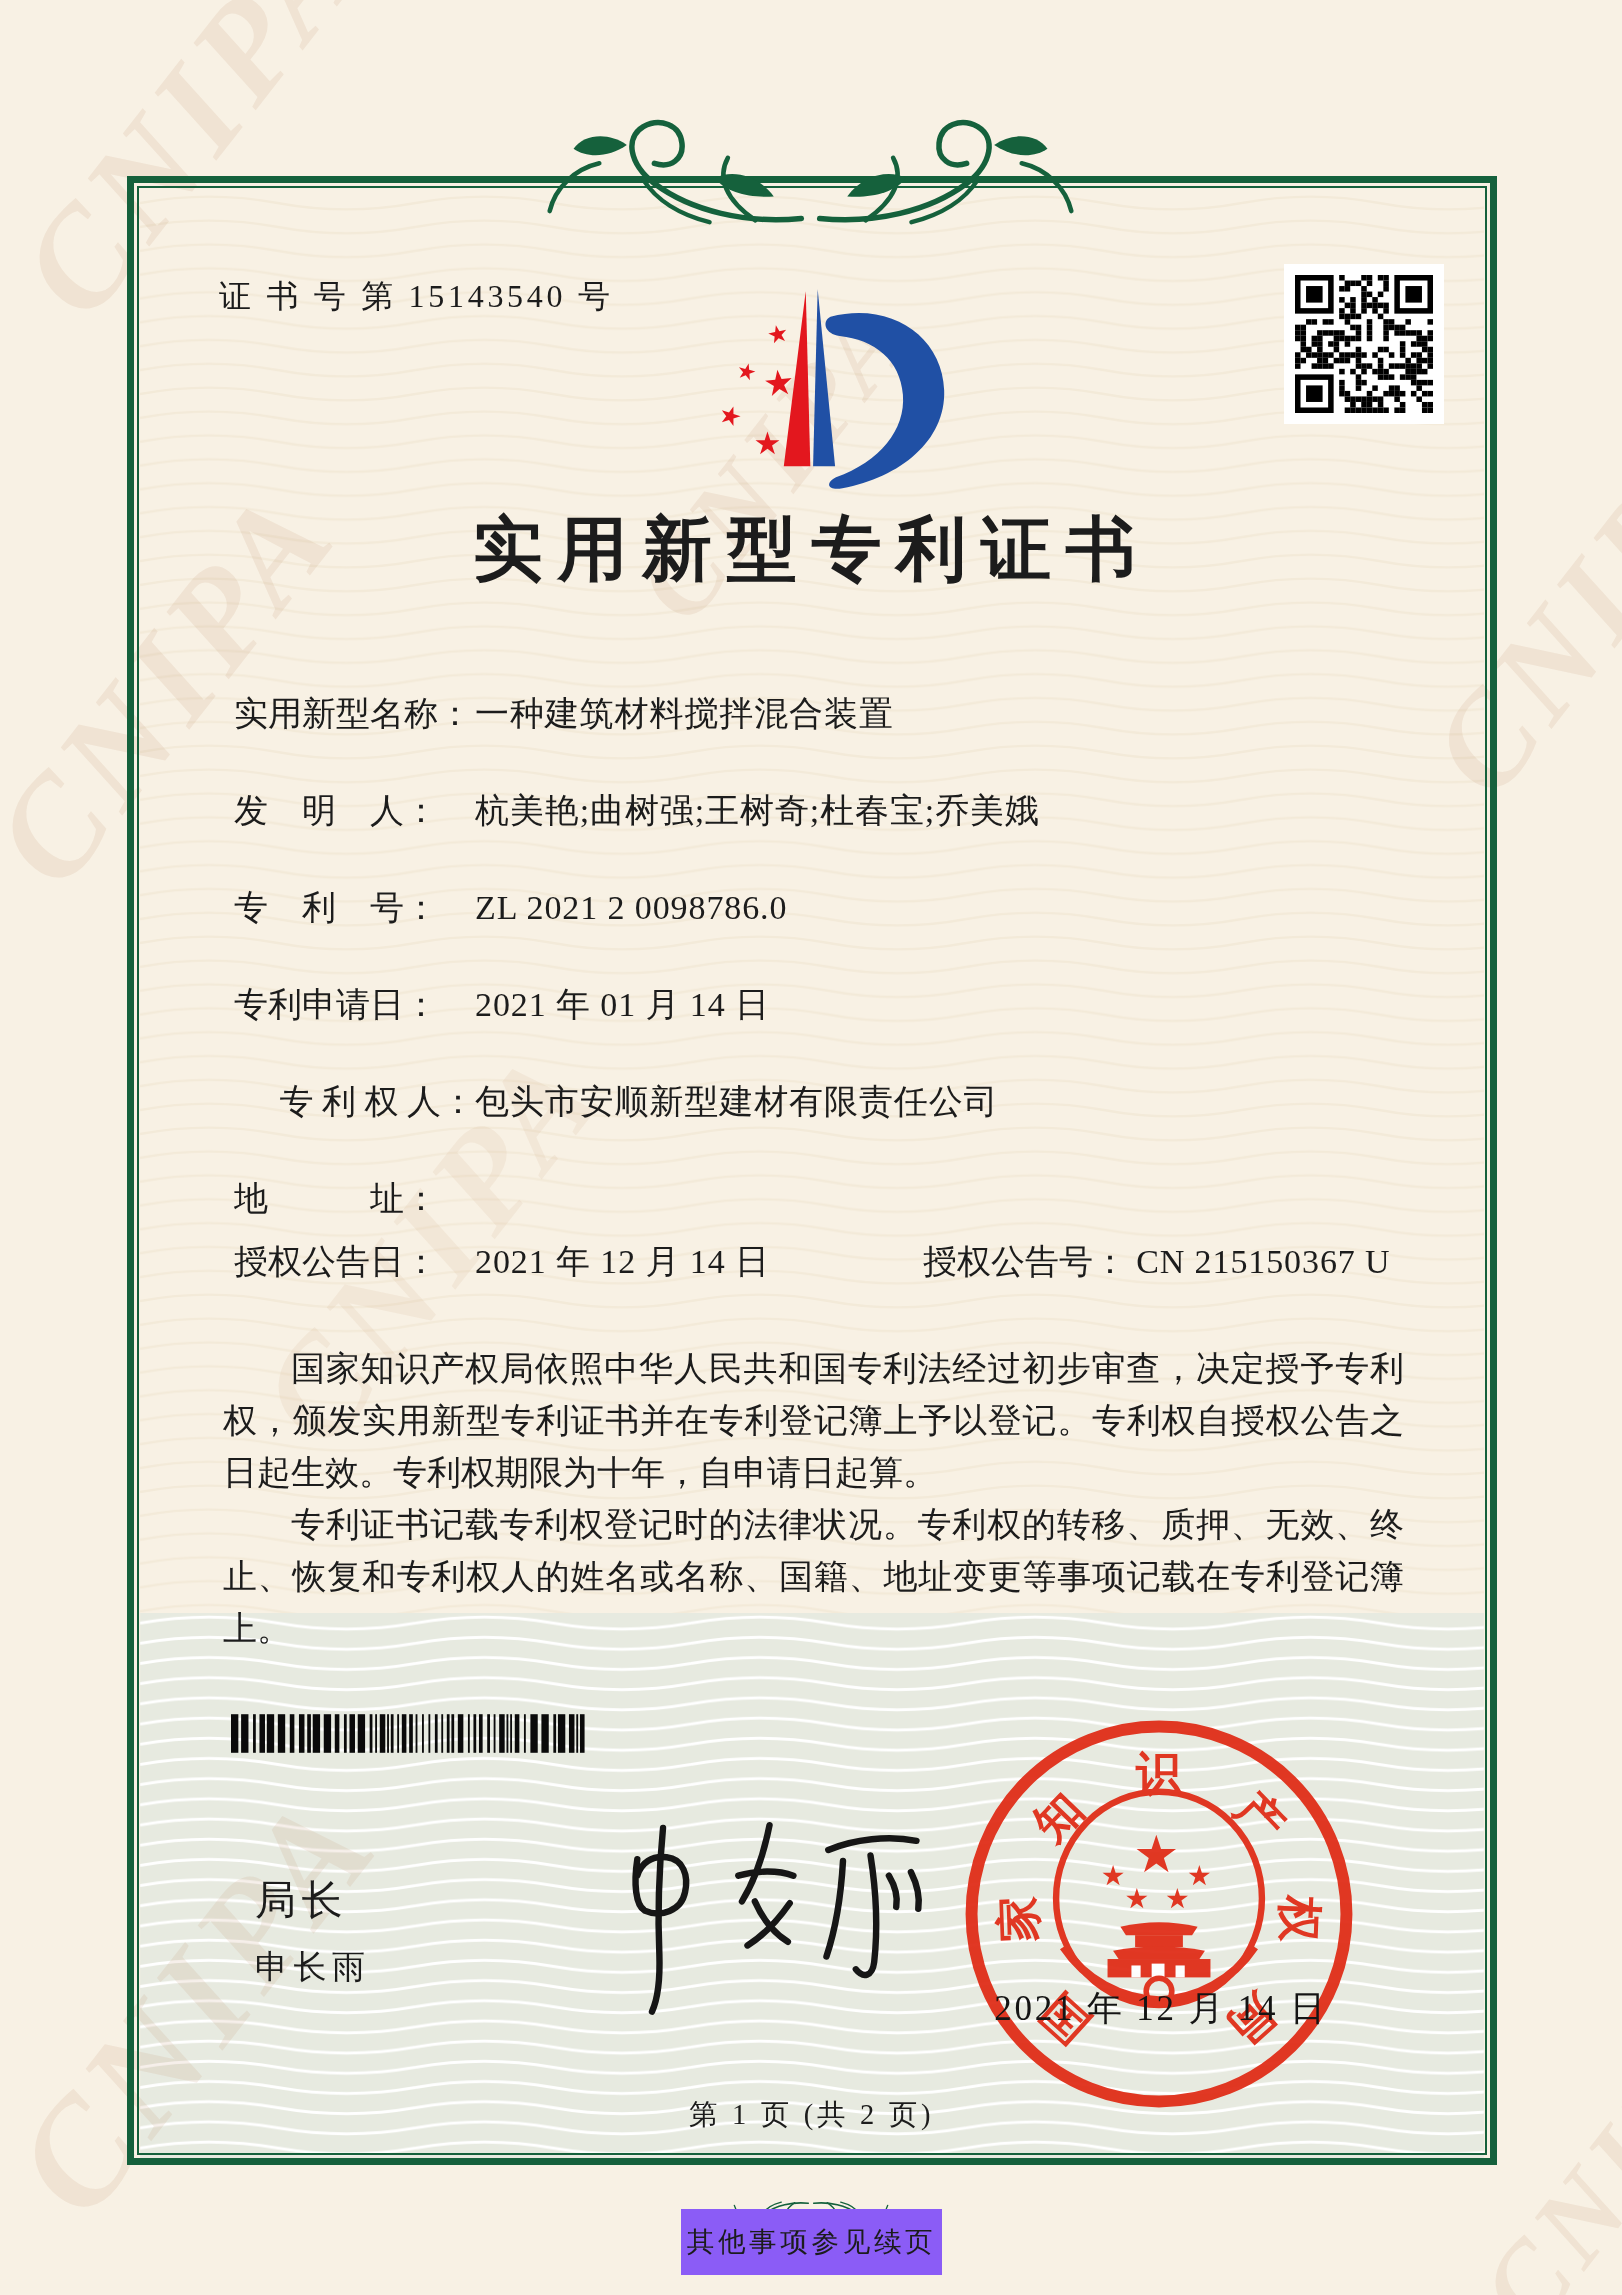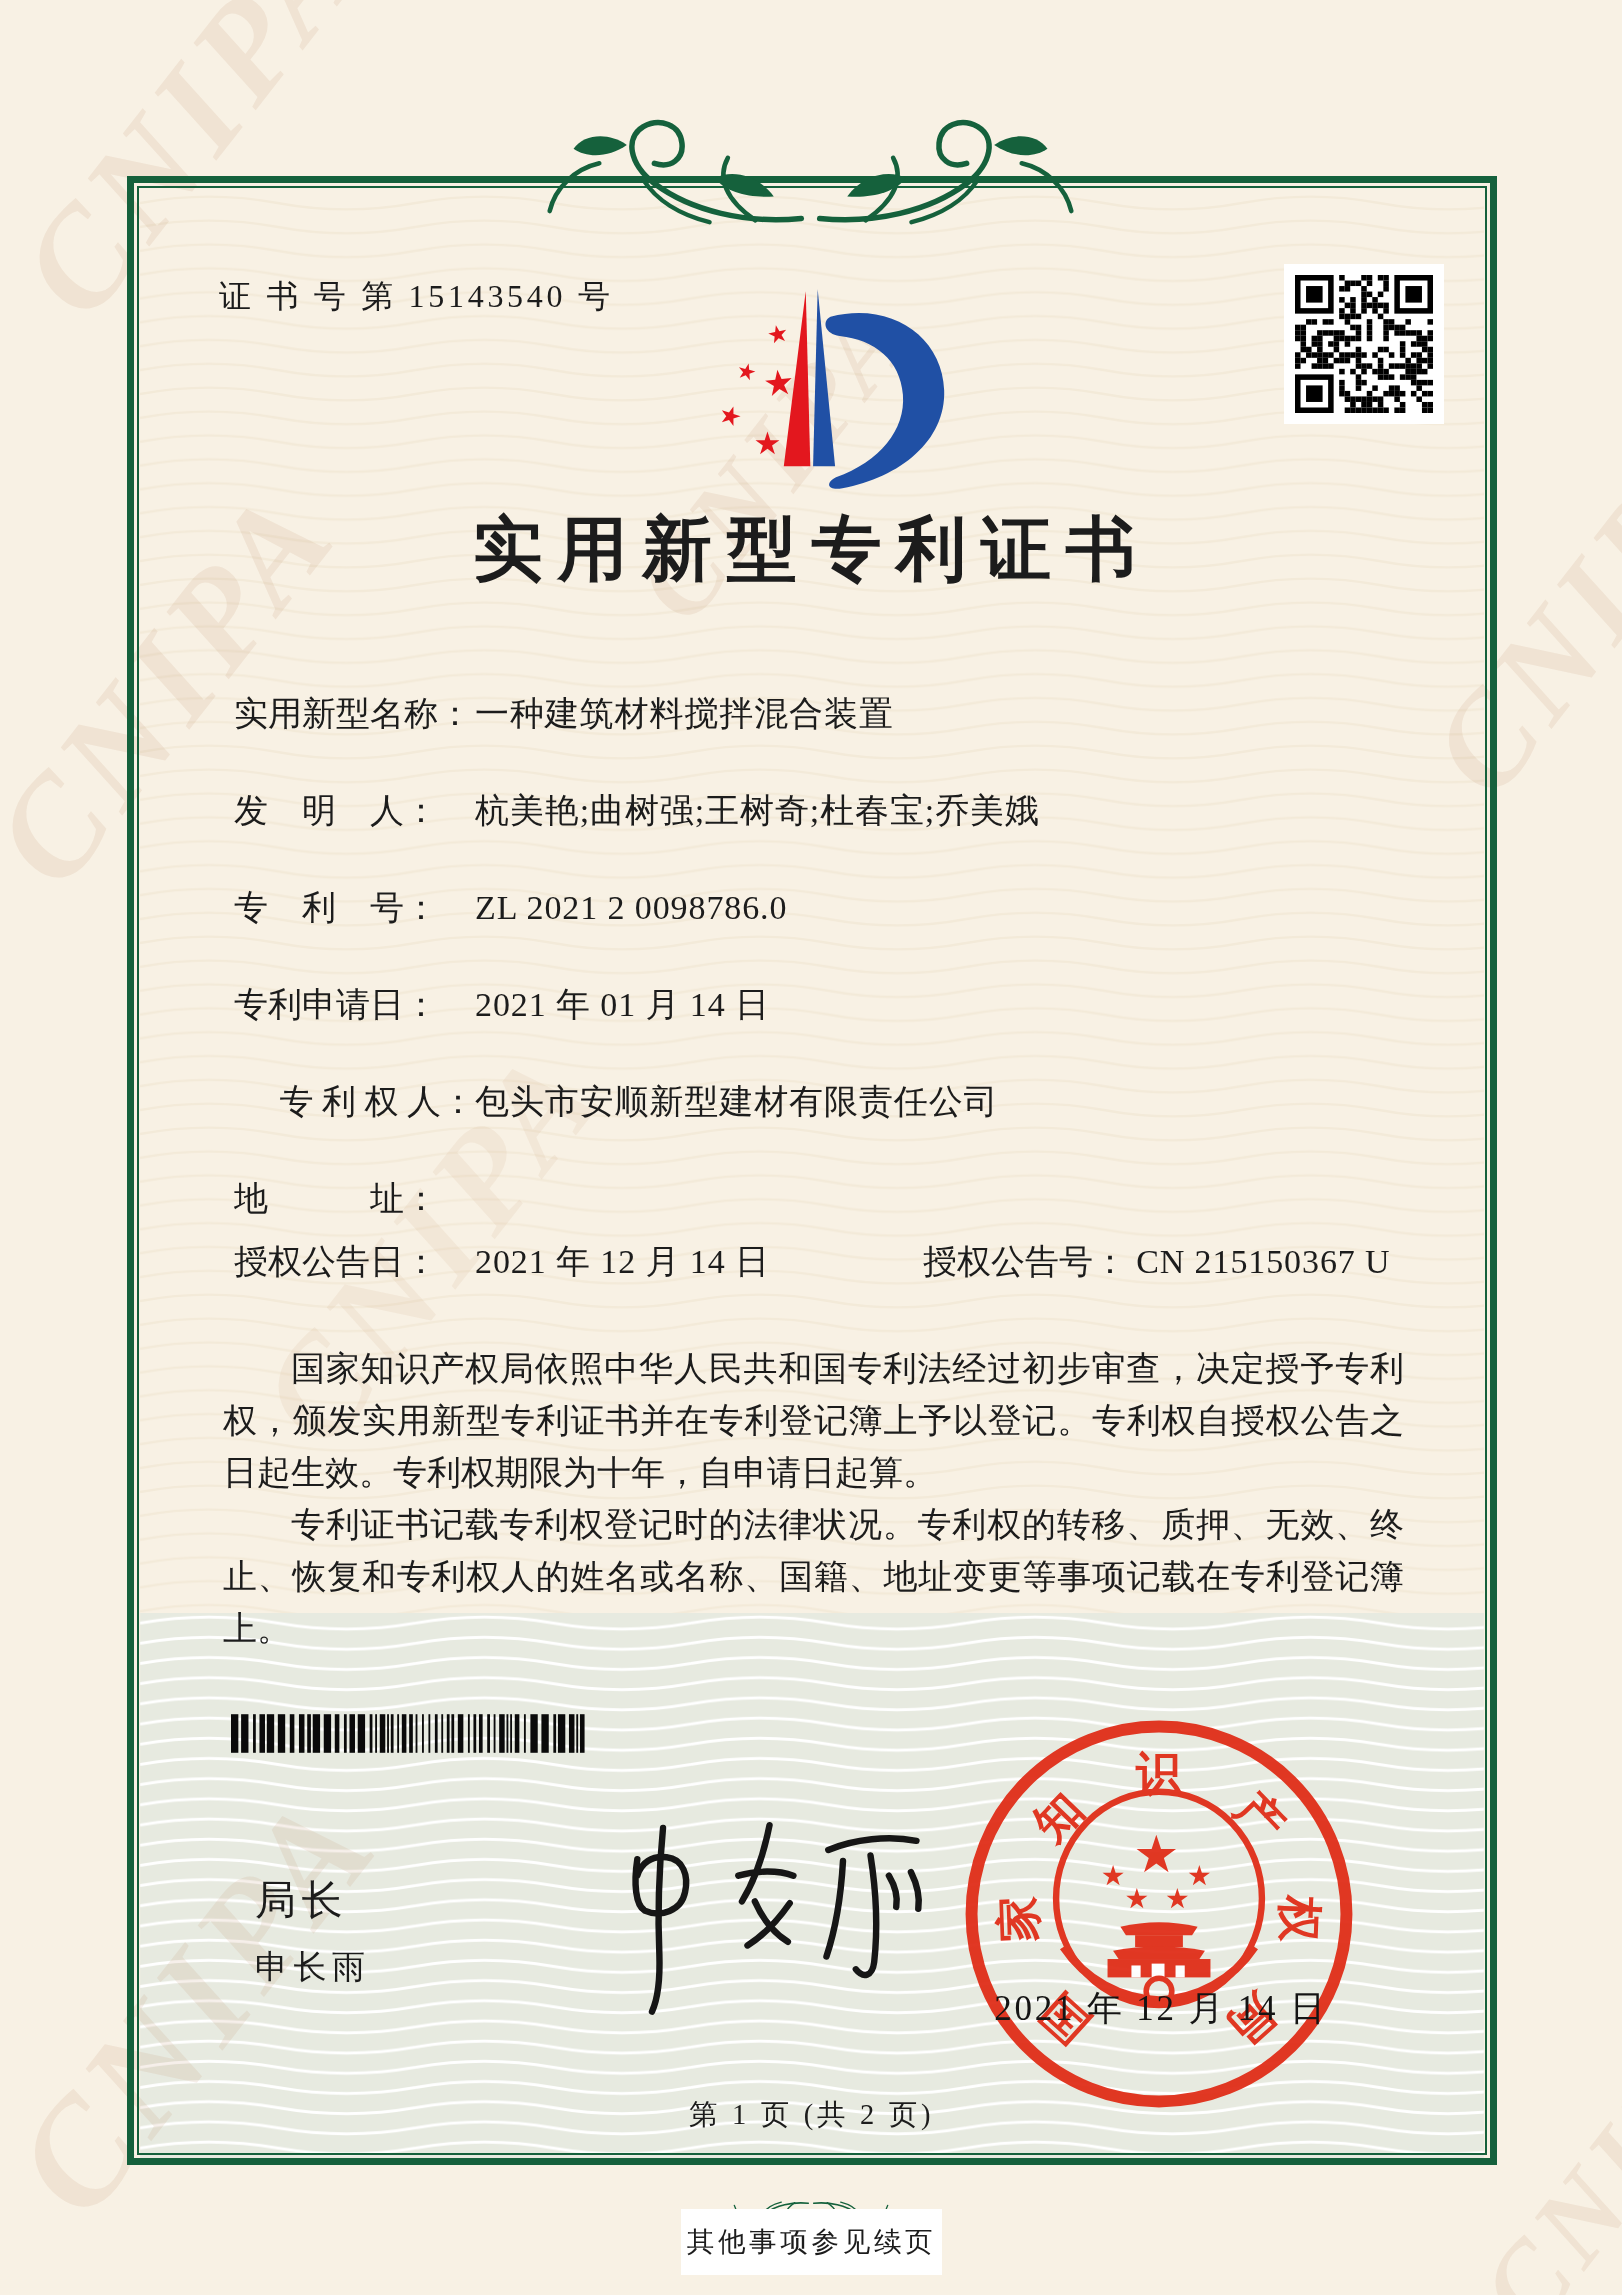--- a/index.html
+++ b/index.html
@@ -70,21 +70,21 @@
   .seal{left:955px;top:1710px;z-index:7;opacity:.94;}
   .seal-date{
     left:992px;top:1985px;width:338px;text-align:center;z-index:8;
     font-size:35px;letter-spacing:2.8px;color:#141414;
   }
   .page-no{
     left:0;top:2096px;width:1623px;text-align:center;font-size:28.5px;
     letter-spacing:3.7px;z-index:6;
   }
   .note-box{
-    left:681px;top:2209px;width:261px;height:66px;background:#ffffff;
+    left:681px;top:2209px;width:261px;height:66px;background:#8b5cf6;
     display:flex;align-items:center;justify-content:center;z-index:9;
     font-size:27.5px;letter-spacing:3.7px;
   }
 </style>
 </head>
 <body>
 
 <svg class="abs waves" style="left:140px;top:191px;" width="1344" height="1425" viewBox="0 0 1464 1552">
   <defs>
     <pattern id="wfaint" width="300" height="26" patternUnits="userSpaceOnUse">

